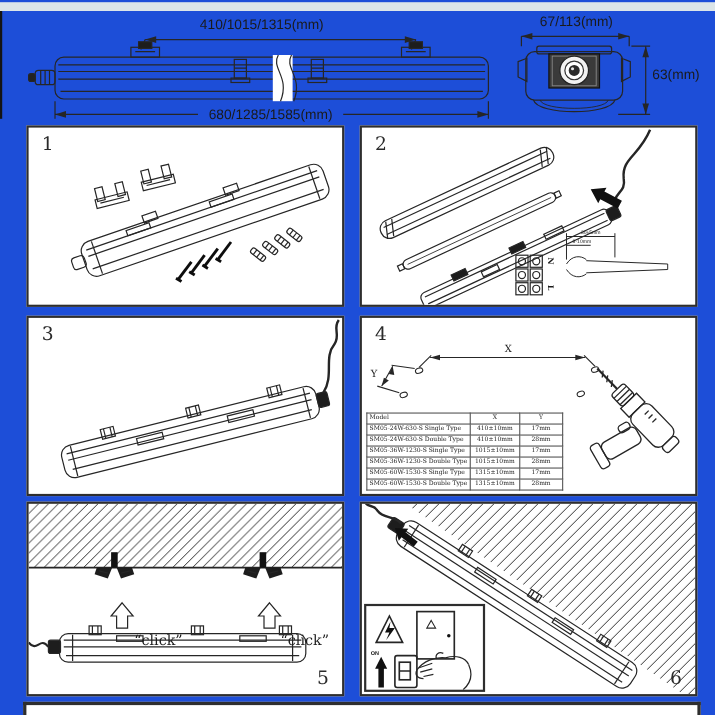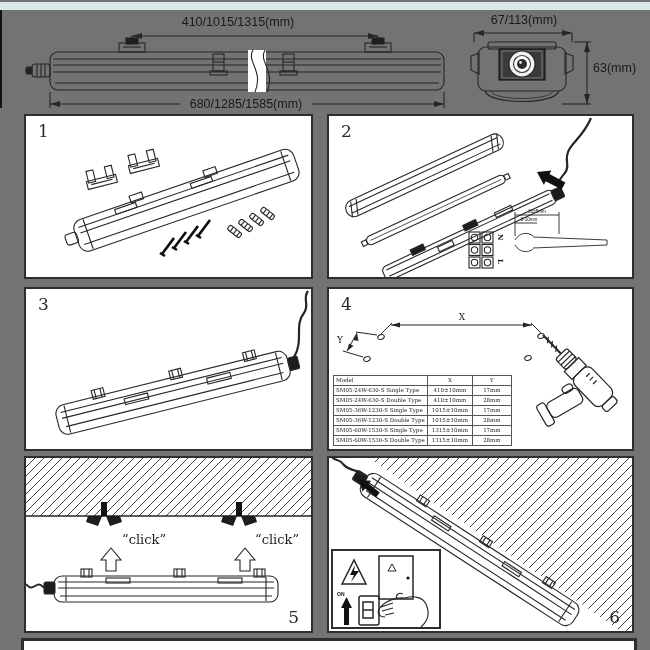--- a/index.html
+++ b/index.html
@@ -1,32 +1,32 @@
 <!DOCTYPE html>
 <html><head>
 <meta charset="utf-8">
 <style>
   html,body { margin:0; padding:0; background:#fff; }
-  .page { position:relative; width:650px; height:650px; background:#737373;
+  .page { position:relative; width:650px; height:650px; background:#1d4ed8;
           font-family:"Liberation Sans", sans-serif; overflow:hidden; }
   .topbar { position:absolute; left:0; top:2px; width:650px; height:8px; background:#dce5e9; }
   .edge-artifact { position:absolute; left:0; top:10px; width:2px; height:98px; background:#141414; }
   .panel { position:absolute; background:#fff; border:2px solid #2e2e2e; box-sizing:border-box; }
   .panel svg { position:absolute; left:0; top:0; }
   .pnum { position:absolute; font-family:"DejaVu Serif", serif; font-size:17px; color:#2a2a2a; line-height:1; }
   .pnum.tl { left:12px; top:7px; }
   .pnum.br { right:12px; bottom:5px; }
   .stub { position:absolute; left:21px; top:638px; width:616px; height:12px;
           border:3px solid #2e2e2e; border-bottom:none; box-sizing:border-box; background:#fff; }
   svg text { fill:#1a1a1a; }
   .dim-label { font-size:12.5px; font-family:"Liberation Sans", sans-serif; }
   .axis-label { font-size:9px; font-family:"DejaVu Serif", serif; }
   .tiny-label { font-size:4.6px; font-family:"Liberation Sans", sans-serif; }
   .term-label { font-size:7px; font-weight:bold; font-family:"DejaVu Serif", serif; }
-  .click-label { position:absolute; font-family:"DejaVu Serif", serif; font-size:13px; color:#1d1d1d; }
+  .click-label { position:absolute; font-family:"DejaVu Serif", serif; font-size:13px; color:#1d1d1d;margin-top:43px; }
   .spec-table { position:absolute; left:4px; bottom:3px; border-collapse:collapse;
                 font-family:"DejaVu Serif", serif; font-size:5.5px; color:#222; background:#fff; }
   .spec-table th, .spec-table td { border:1px solid #555; padding:0 2px; height:9px; line-height:9px;
                  font-weight:normal; white-space:nowrap; }
   .spec-table .c-model { width:86px; text-align:left; }
   .spec-table .c-x { width:40px; text-align:center; }
   .spec-table .c-y { width:34px; text-align:center; }
   .inset { position:absolute; left:2px; bottom:2px; width:110px; height:80px;
            border:2px solid #2e2e2e; background:#fff; box-sizing:border-box; z-index:3; }
   .on-label { position:absolute; left:4px; top:40px; font-size:5px; font-weight:bold;

